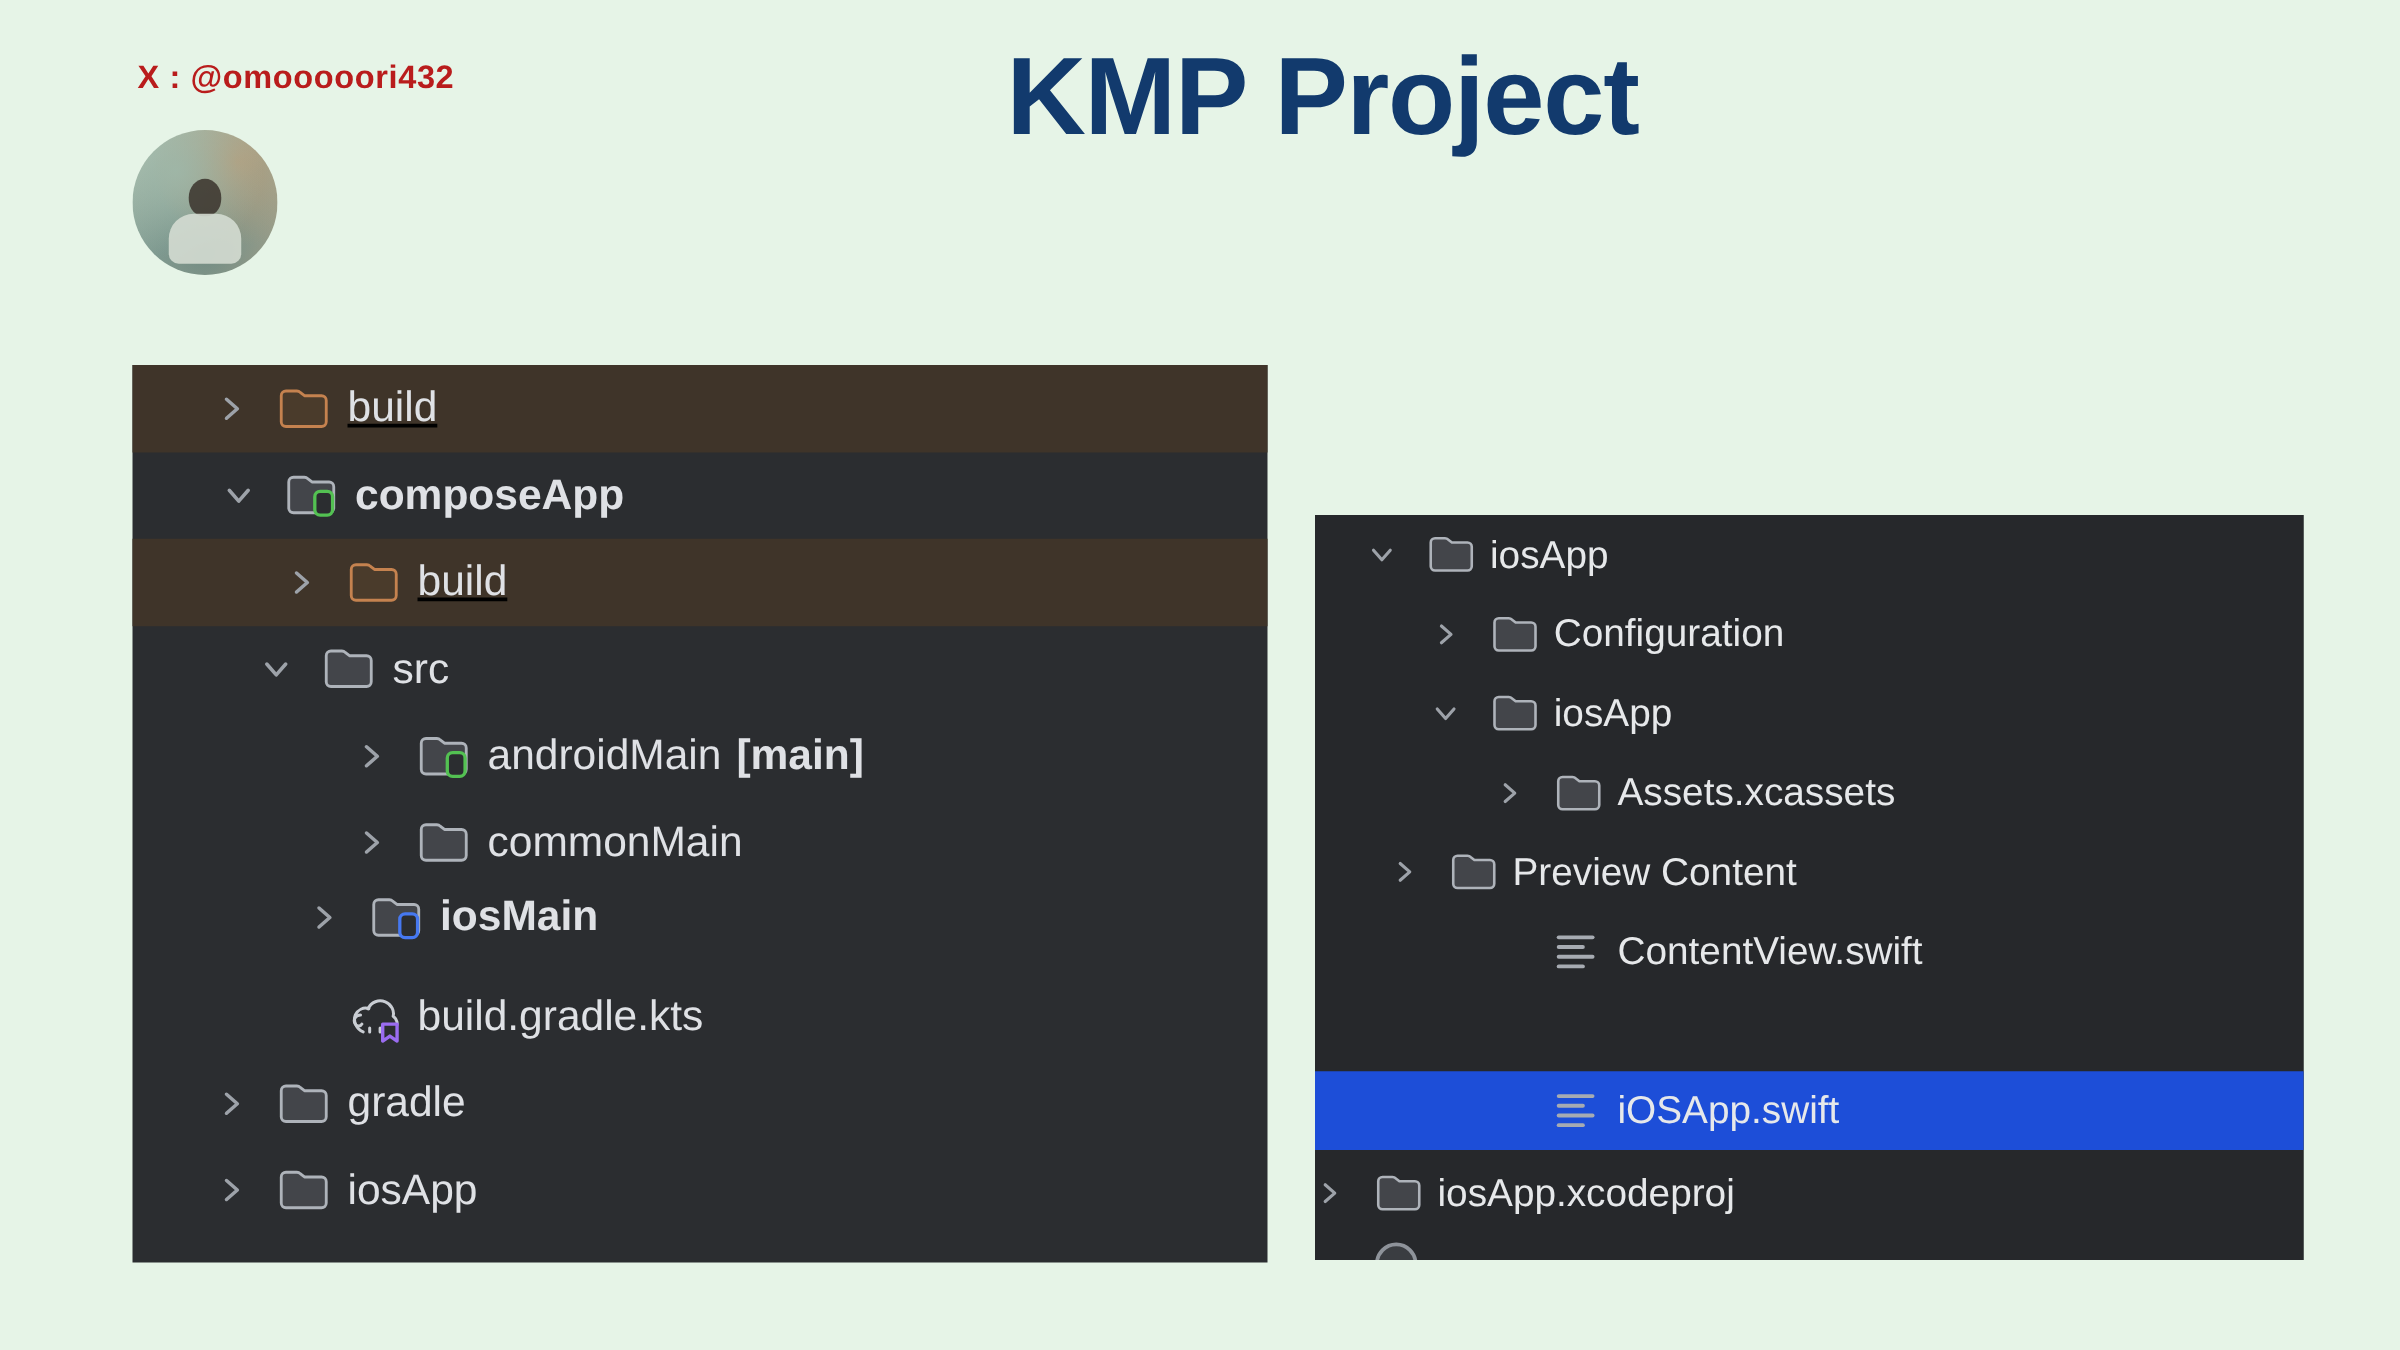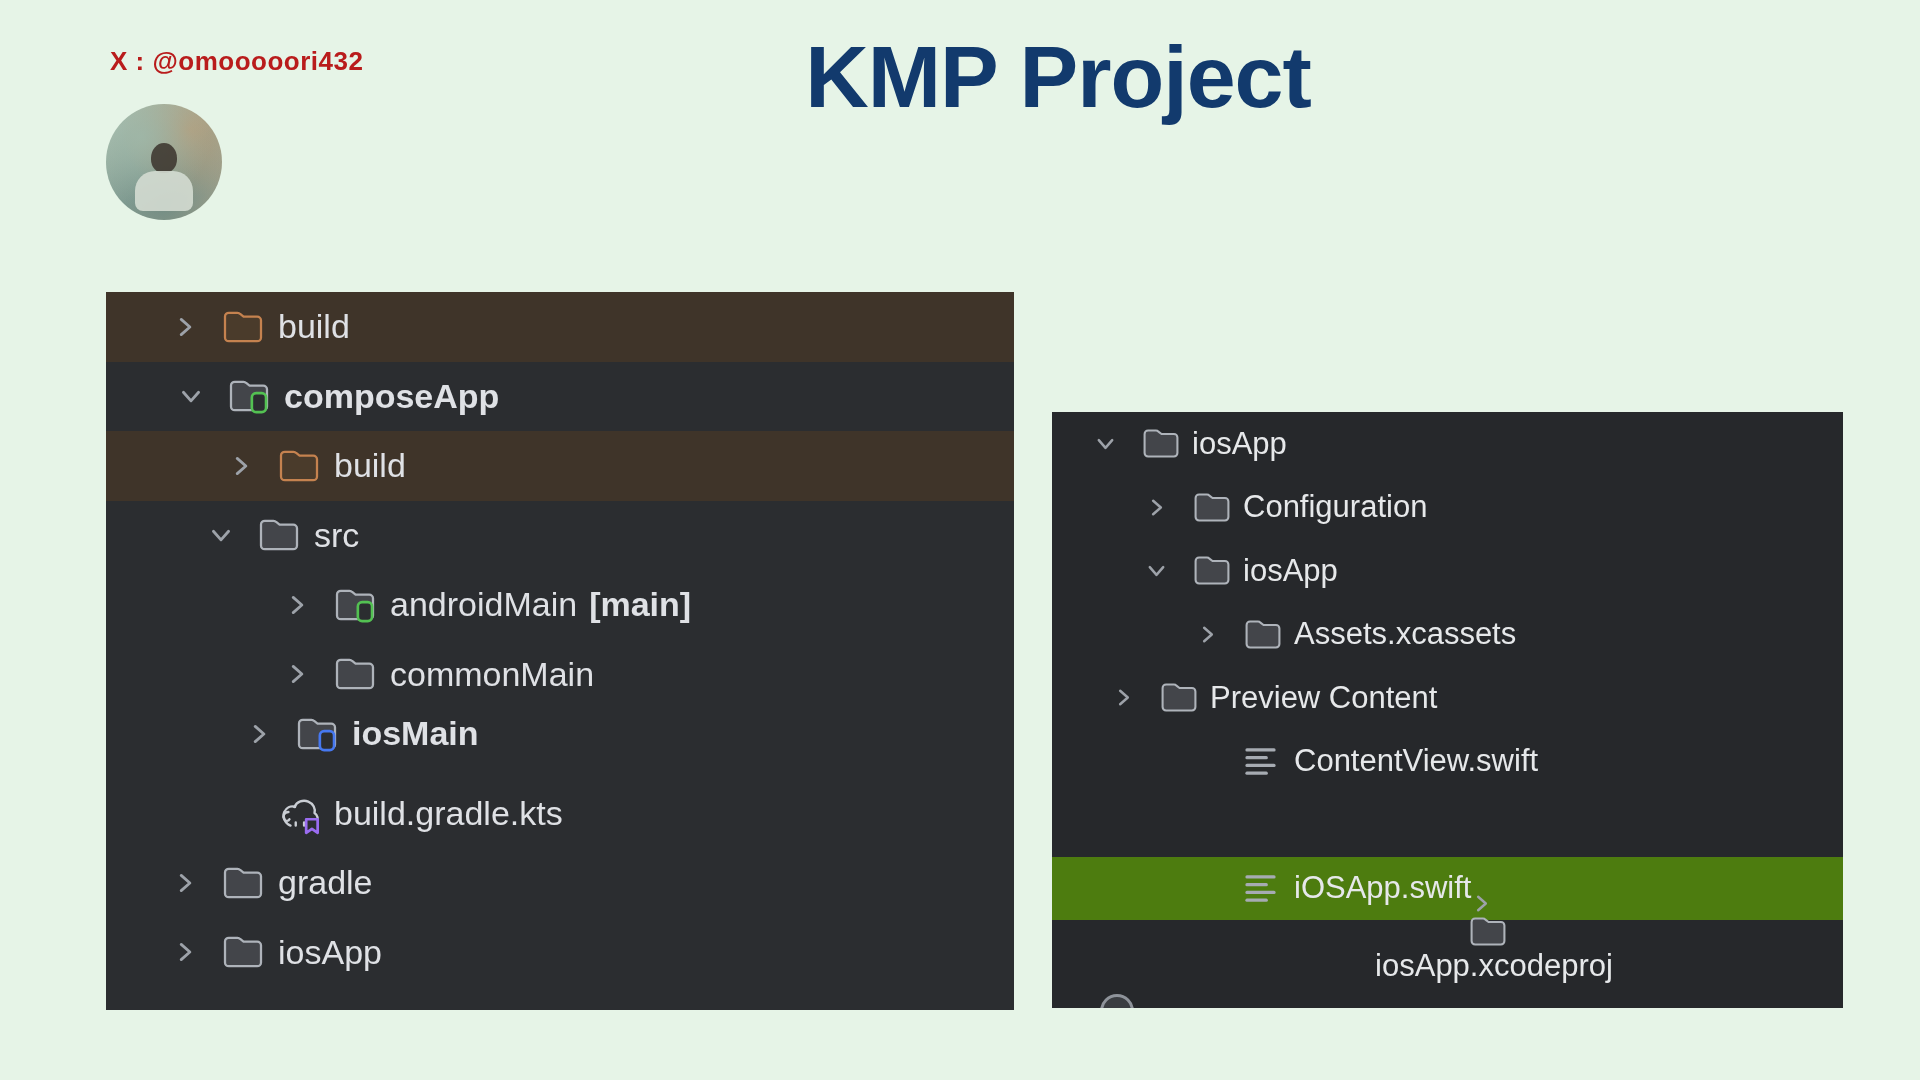--- a/index.html
+++ b/index.html
@@ -41,22 +41,22 @@
   }
   .row .chev{display:flex;align-items:center;justify-content:flex-start;flex:0 0 auto;}
   .row .ico{display:flex;align-items:center;flex:0 0 auto;}
   .lbl{white-space:pre;}
   .panel.left .lbl{font-size:34px;color:#dfe1e5;}
   .panel.right .lbl{font-size:31px;color:#e6e8ea;}
   .lbl.bold{font-weight:700;color:#f1f2f4;}
   .lbl.orange{color:#cf8c55;}
   .lbl.blue{color:#548ef7;}
   .lbl.suffix{margin-left:12px;}
-  .sel-brown{background:#3f3429;}
-  .sel-gray{background:#4d7c0f;}
+  .sel-brown{background:#3f3429;text-decoration:underline;}
+  .sel-gray{background:#1d4ed8;}
   .partial-circle{
     position:absolute;width:34px;height:34px;border-radius:50%;
     background:#3a3d41;border:3px solid #8e939a;box-sizing:border-box;
   }
 </style>
 </head>
 <body>
 
 <div>
   <div class="handle">X : @omooooori432</div>
@@ -284,21 +284,21 @@
     <g stroke="#a6abb2" stroke-width="3.2" stroke-linecap="round">
       <line x1="3" y1="4" x2="31" y2="4"></line>
       <line x1="3" y1="12" x2="23" y2="12"></line>
       <line x1="3" y1="20" x2="31" y2="20"></line>
       <line x1="3" y1="28" x2="23" y2="28"></line>
     </g>
           </svg>
         </span>
         <span class="lbl">iOSApp.swift</span>
       </div>
-      <div class="row" style="top: 480px; height: 63.5px; padding-left: 93px; flex-direction: column;">
+      <div class="row" style="top: 511px; height: 63.5px; ">
         <span class="chev" style="width: 48px;">
           <svg width="23" height="23" viewBox="0 0 24 24">
             <path d="M8.5 5l8 7-8 7" fill="none" stroke="#9da2a9" stroke-width="2.6" stroke-linecap="round" stroke-linejoin="round"></path>
           </svg>
         </span>
         <span class="ico" style="width: 50px;">
           <svg width="38" height="33" viewBox="0 0 44 38">
     <path d="M3 8c0-2.2 1.8-4 4-4h9.2c1.1 0 2.1.4 2.8 1.2L22.6 8H37c2.2 0 4 1.8 4 4v18c0 2.2-1.8 4-4 4H7c-2.2 0-4-1.8-4-4V8z" fill="#43454a" stroke="#aeb3ba" stroke-width="2.4" stroke-linejoin="round"></path>
           </svg>
         </span>

